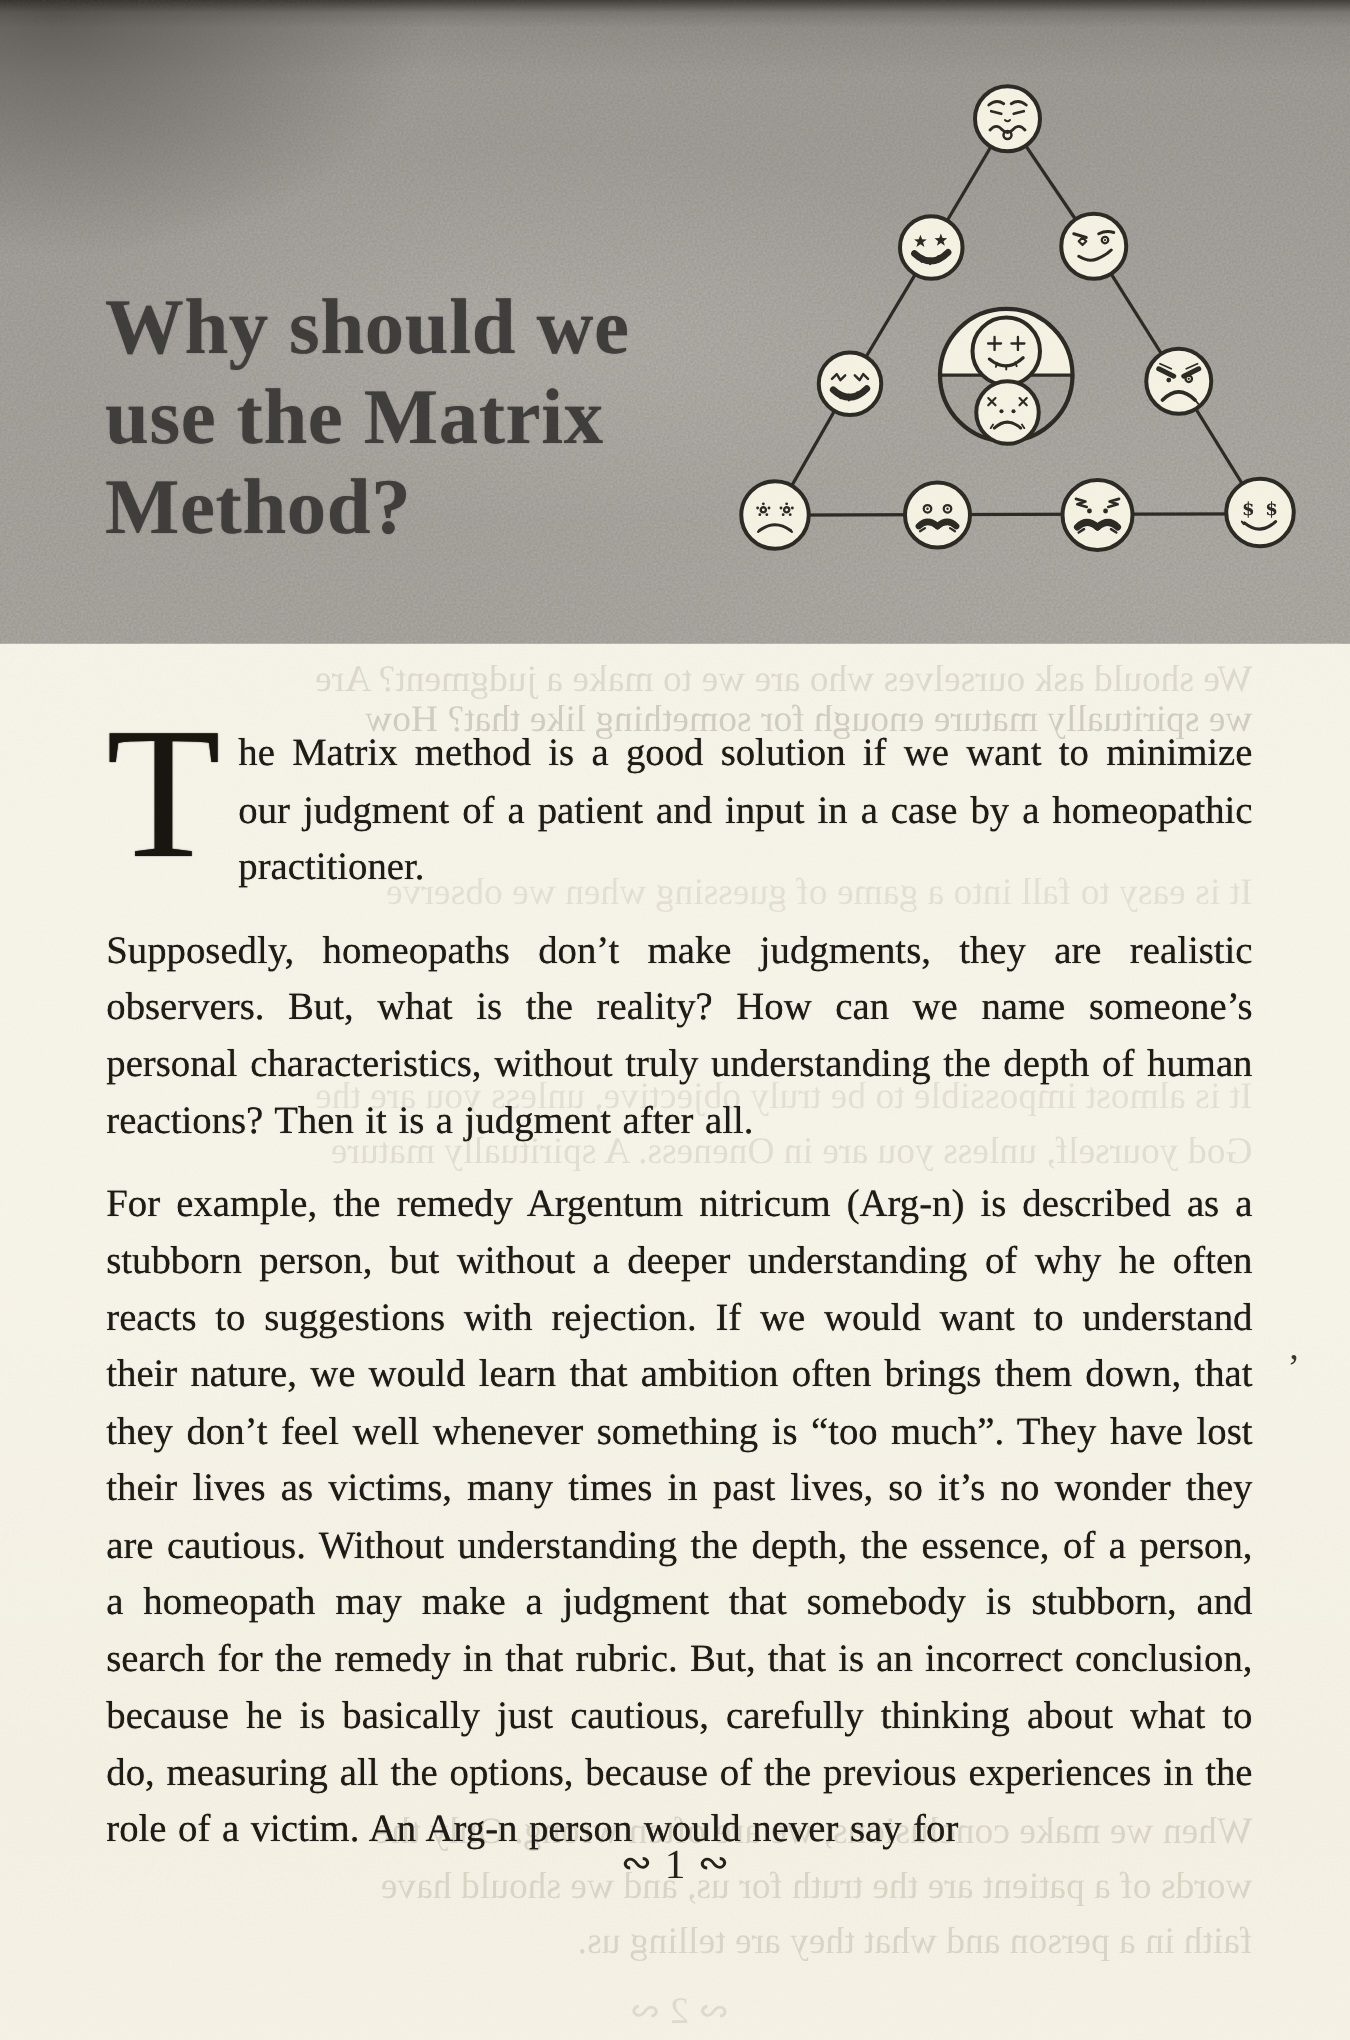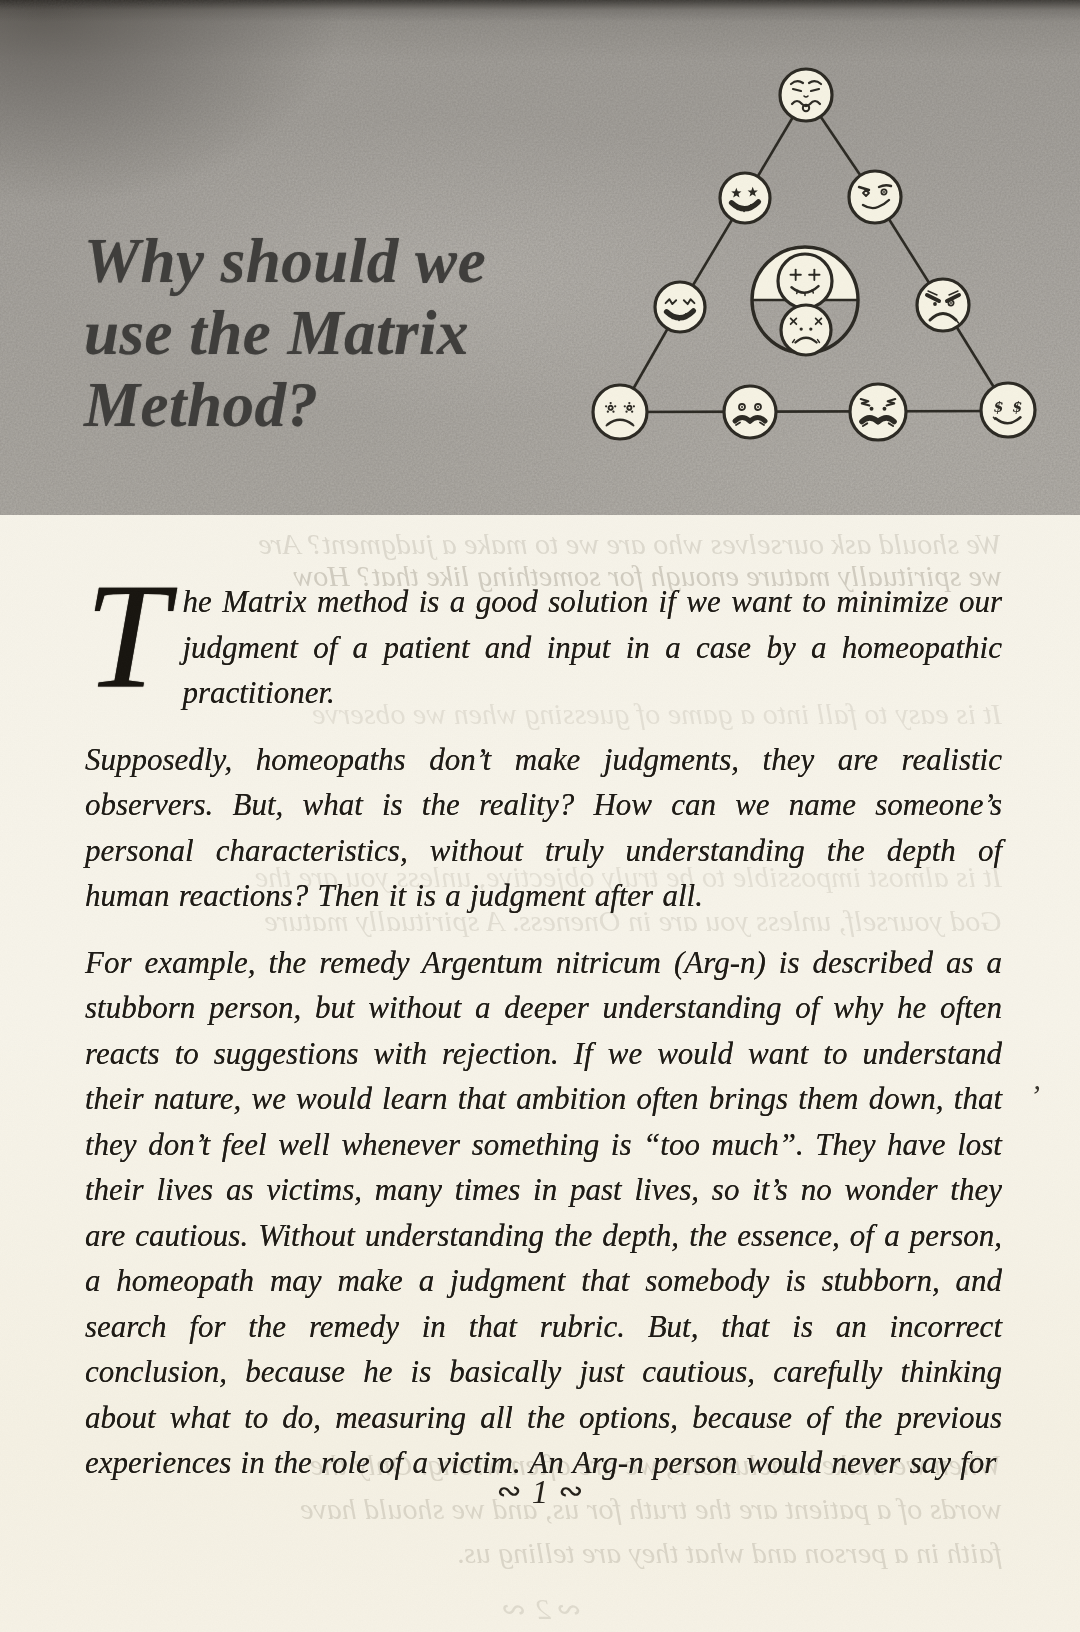--- a/index.html
+++ b/index.html
@@ -2,21 +2,20 @@
 <html><head>
 <meta charset="utf-8">
 <style>
   html,body{margin:0;padding:0;}
   .page{
     position:relative; width:1080px; height:1632px;
     background:linear-gradient(180deg,#f6f3e9 0%, #f7f4ea 62%, #f5f1e4 88%, #f6f2e6 100%);
     overflow:hidden;
     font-family:"Liberation Serif", serif;
     color:#1d1a15;
-    font-style:italic;
   }
   
   .band{
     position:absolute; left:0; top:0; width:1080px; height:515px;
     background:
       linear-gradient(180deg, rgba(30,28,25,0.75) 0px, rgba(30,28,25,0.18) 10px, rgba(30,28,25,0) 22px),
       radial-gradient(ellipse 430px 280px at 4% 2%, rgba(42,38,34,0.50), rgba(42,38,34,0) 70%),
       radial-gradient(ellipse 520px 200px at 40% 52%, rgba(238,235,228,0.20), rgba(238,235,228,0) 75%),
       radial-gradient(ellipse 700px 420px at 85% 80%, rgba(215,212,206,0.18), rgba(215,212,206,0) 80%),
       linear-gradient(180deg,#8f8c87 0%, #a5a29d 12%, #aaa7a2 45%, #b0ada7 100%);

